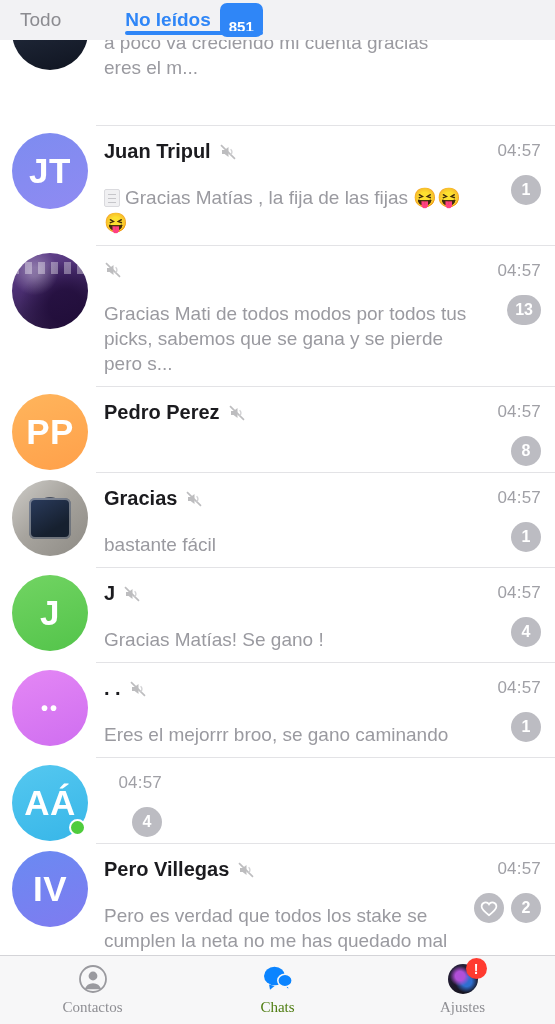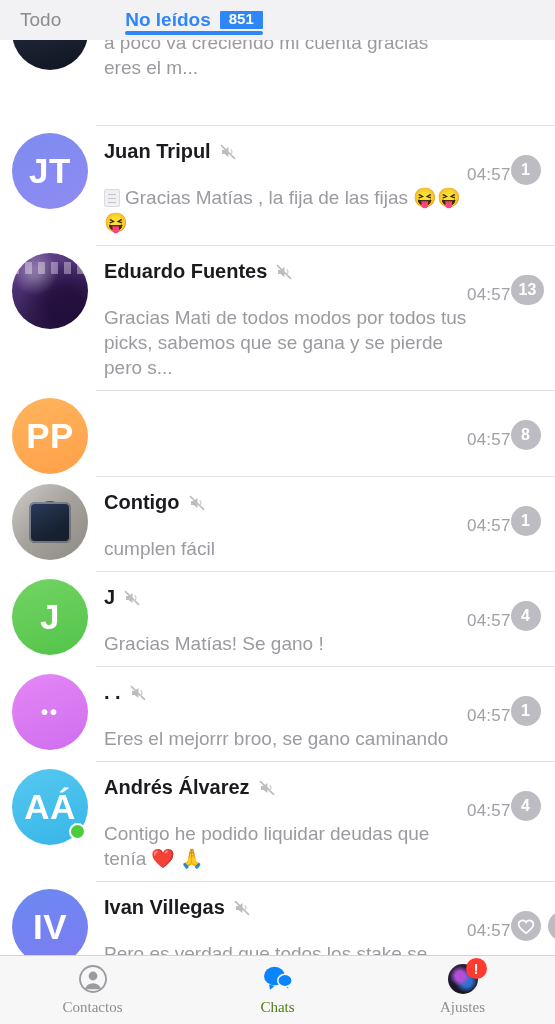--- a/index.html
+++ b/index.html
@@ -44,22 +44,22 @@
     left: 0; right: 0; bottom: -3px;
     height: 4px; border-radius: 2px;
     background: #2f86f7;
   }
   .filter-badge {
     margin-left: 9px;
     background: #2f86f7;
     color: #ffffff;
     font-size: 15px;
     font-weight: 700;
-    border-radius: 1px;
-    padding: 0 9px 3px 9px;
+    border-radius: 7px;
+    padding: 16px 9px 3px 9px;
     line-height: 1;
   }
 
   
   .chat-list {
     position: relative;
     flex: 1 1 auto;
     overflow: hidden;
     background: #ffffff;
   }
@@ -181,21 +181,21 @@
     background:#c6c6ca;
     box-shadow: 0 4px 0 #c6c6ca, 0 8px 0 #c6c6ca;
   }
 
   
   .chat-meta {
     flex: 0 0 auto;
     width: 74px;
     padding-top: 15px;
     display: flex;
-    flex-direction: row;
+    flex-direction: column;
     align-items: flex-end;
   }
   .chat-time {
     font-size: 17px;
     color: #a0a0a6;
     letter-spacing: .2px;
   }
   .meta-badges {
     margin-top: 14px;
     display: flex;
@@ -319,21 +319,20 @@
             </span>
           </div>
           <div class="sep"></div>
         </div>
         <div class="chat-row">
           <div class="avatar-wrap">
             <div class="avatar ph-eduardo"></div>
           </div>
           <div class="chat-body">
             <div class="line-top">
-              <span class="chat-name">Eduardo Fuentes</span>
               <svg class="mute-icon" width="18" height="18" viewBox="0 0 18 18">
                 <path d="M3 7h2.6L9.5 4v10L5.6 11H3z" fill="#6e6e73"></path>
                 <path d="M2 2.2l14 13.6" stroke="#6e6e73" stroke-width="1.7" fill="none"></path>
                 <path d="M11.6 6.2a3.6 3.6 0 0 1 0 5.6" stroke="#9a9a9f" stroke-width="1.4" fill="none"></path>
               </svg>
             </div>
             <div class="chat-preview"><span>Gracias Mati de todos modos por todos tus picks, sabemos que se gana y se pierde pero s...</span></div>
           </div>
           <div class="chat-meta">
             <span class="chat-time">04:57</span>
@@ -343,43 +342,51 @@
           </div>
           <div class="sep"></div>
         </div>
         <div class="chat-row">
           <div class="avatar-wrap">
             <div class="avatar" style="background:linear-gradient(160deg,#ffb55c,#ffa04a)">
               <span>PP</span>
             </div>
           </div>
           <div class="chat-body">
+            <div class="line-top">
+              <span class="chat-name">Pedro Perez</span>
+              <svg class="mute-icon" width="18" height="18" viewBox="0 0 18 18">
+                <path d="M3 7h2.6L9.5 4v10L5.6 11H3z" fill="#6e6e73"></path>
+                <path d="M2 2.2l14 13.6" stroke="#6e6e73" stroke-width="1.7" fill="none"></path>
+                <path d="M11.6 6.2a3.6 3.6 0 0 1 0 5.6" stroke="#9a9a9f" stroke-width="1.4" fill="none"></path>
+              </svg>
+            </div>
           </div>
           <div class="chat-meta">
             <span class="chat-time">04:57</span>
             <span class="meta-badges">
               <span class="badge">8</span>
             </span>
           </div>
           <div class="sep"></div>
         </div>
         <div class="chat-row">
           <div class="avatar-wrap">
             <div class="avatar ph-junior"></div>
           </div>
           <div class="chat-body">
             <div class="line-top">
-              <span class="chat-name">Contigo</span>
-              <svg class="mute-icon" width="18" height="18" viewBox="0 0 18 18">
-                <path d="M3 7h2.6L9.5 4v10L5.6 11H3z" fill="#6e6e73"></path>
-                <path d="M2 2.2l14 13.6" stroke="#6e6e73" stroke-width="1.7" fill="none"></path>
-                <path d="M11.6 6.2a3.6 3.6 0 0 1 0 5.6" stroke="#9a9a9f" stroke-width="1.4" fill="none"></path>
-              </svg>
-            </div>
-            <div class="chat-preview"><span>cumplen fácil</span></div>
+              <span class="chat-name">Gracias</span>
+              <svg class="mute-icon" width="18" height="18" viewBox="0 0 18 18">
+                <path d="M3 7h2.6L9.5 4v10L5.6 11H3z" fill="#6e6e73"></path>
+                <path d="M2 2.2l14 13.6" stroke="#6e6e73" stroke-width="1.7" fill="none"></path>
+                <path d="M11.6 6.2a3.6 3.6 0 0 1 0 5.6" stroke="#9a9a9f" stroke-width="1.4" fill="none"></path>
+              </svg>
+            </div>
+            <div class="chat-preview"><span>bastante fácil</span></div>
           </div>
           <div class="chat-meta">
             <span class="chat-time">04:57</span>
             <span class="meta-badges">
               <span class="badge">1</span>
             </span>
           </div>
           <div class="sep"></div>
         </div>
         <div class="chat-row">
@@ -432,48 +439,37 @@
           </div>
           <div class="sep"></div>
         </div>
         <div class="chat-row">
           <div class="avatar-wrap">
             <div class="avatar" style="background:linear-gradient(160deg,#55c8f0,#37b6e8)">
               <span>AÁ</span>
             </div>
             <span class="online-dot"></span>
           </div>
-          <div class="chat-body">
-            <div class="line-top">
-              <span class="chat-name">Andrés Álvarez</span>
-              <svg class="mute-icon" width="18" height="18" viewBox="0 0 18 18">
-                <path d="M3 7h2.6L9.5 4v10L5.6 11H3z" fill="#6e6e73"></path>
-                <path d="M2 2.2l14 13.6" stroke="#6e6e73" stroke-width="1.7" fill="none"></path>
-                <path d="M11.6 6.2a3.6 3.6 0 0 1 0 5.6" stroke="#9a9a9f" stroke-width="1.4" fill="none"></path>
-              </svg>
-            </div>
-            <div class="chat-preview"><span>Contigo he podido liquidar deudas que tenía ❤️ 🙏</span></div>
-          </div>
           <div class="chat-meta">
             <span class="chat-time">04:57</span>
             <span class="meta-badges">
               <span class="badge">4</span>
             </span>
           </div>
           <div class="sep"></div>
         </div>
         <div class="chat-row">
           <div class="avatar-wrap">
             <div class="avatar" style="background:linear-gradient(160deg,#6a8af2,#7f7bf0)">
               <span>IV</span>
             </div>
           </div>
           <div class="chat-body">
             <div class="line-top">
-              <span class="chat-name">Ivan Villegas</span>
+              <span class="chat-name">Pero Villegas</span>
               <svg class="mute-icon" width="18" height="18" viewBox="0 0 18 18">
                 <path d="M3 7h2.6L9.5 4v10L5.6 11H3z" fill="#6e6e73"></path>
                 <path d="M2 2.2l14 13.6" stroke="#6e6e73" stroke-width="1.7" fill="none"></path>
                 <path d="M11.6 6.2a3.6 3.6 0 0 1 0 5.6" stroke="#9a9a9f" stroke-width="1.4" fill="none"></path>
               </svg>
             </div>
             <div class="chat-preview"><span>Pero es verdad que todos los stake se cumplen la neta no me has quedado mal en...</span></div>
           </div>
           <div class="chat-meta">
             <span class="chat-time">04:57</span>

